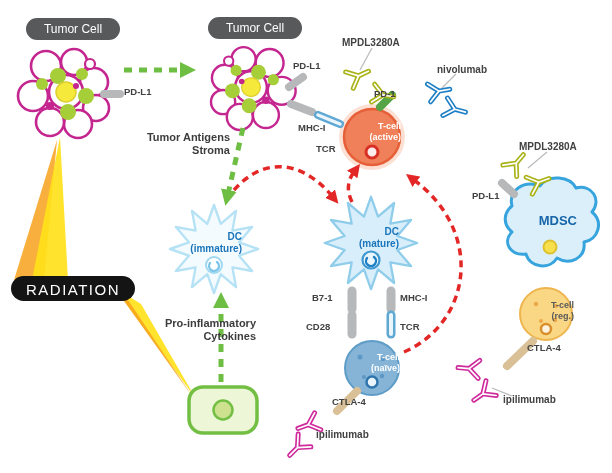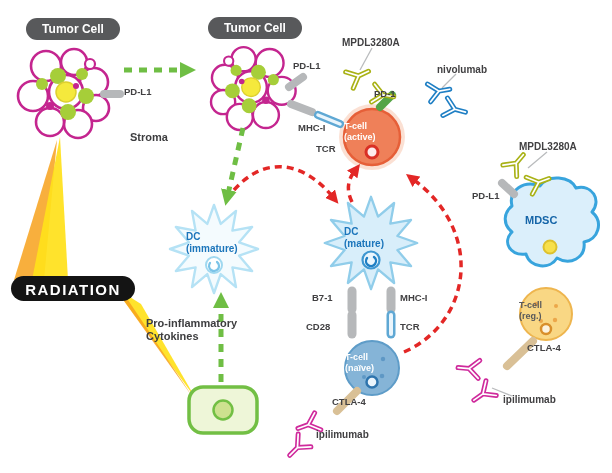--- a/index.html
+++ b/index.html
@@ -2,28 +2,28 @@
 <html><head>
 <meta charset="utf-8">
 <style>
   *{margin:0;padding:0;box-sizing:border-box}
   html,body{background:#fff}
   body{font-family:"Liberation Sans",sans-serif;}
   .canvas{position:relative;width:612px;height:473px;background:#ffffff;overflow:hidden}
   .canvas svg{position:absolute;left:0;top:0}
   .lbl{position:absolute;font-weight:bold;color:#414042;white-space:nowrap;font-size:9.5px;line-height:1.1}
   .drug{font-size:10px}
-  .two{text-align:left;line-height:1.18}
+  .two{text-align:right;line-height:1.18}
   .two span{display:block}
   .cell-white{color:#ffffff;font-size:9px;font-weight:bold}
   .cell-dark{color:#58595b;font-size:9px;font-weight:bold}
   .cell-blue{color:#1b75bb;font-size:10px;font-weight:bold}
   .ann{font-size:11px;color:#3d3d3f}
-  .mdsc-txt{font-size:11px;color:#1565a8;text-align:left}
-  .pill{position:absolute;color:#fff;font-weight:bold;text-align:center;border-radius:12px}
+  .mdsc-txt{font-size:13px;color:#1565a8;text-align:right}
+  .pill{position:absolute;color:#fff;font-weight:normal;text-align:center;border-radius:12px}
   .pill-gray{background:#58595b;font-size:12px;height:22px;line-height:22px;border-radius:11px}
   .pill-black{background:#141414;font-size:15px;height:25px;line-height:27px;border-radius:14px;letter-spacing:1.5px}
   .pill-green{background:#55b04b;font-size:10.5px;height:20px;line-height:20px;border-radius:10px}
   
   .tc{fill:#fff;stroke:#c4258f;stroke-width:2.6}
   .tg{fill:#a6ce39}
   .ty{fill:#f5e93c;stroke:#ddcf2f;stroke-width:1.5}
   .tm{fill:#c4258f}
   .tr{fill:#fff;stroke:#c4258f;stroke-width:2.2}
   .dcim{fill:#f4fbfe;stroke:#b5e2f5;stroke-width:2.4;stroke-linejoin:round}
@@ -179,20 +179,21 @@
 
 <div class="lbl" style="left:124px;top:87px">PD-L1</div>
 <div class="lbl" style="left:293px;top:61px">PD-L1</div>
 <div class="lbl drug" style="left:342px;top:37px">MPDL3280A</div>
 <div class="lbl drug" style="left:437px;top:64px">nivolumab</div>
 <div class="lbl" style="left:374px;top:89px">PD-1</div>
 <div class="lbl" style="left:298px;top:123px">MHC-I</div>
 <div class="lbl" style="left:316px;top:144px">TCR</div>
 
 <div class="lbl two ann" style="left:130px;top:131px;width:100px">
+  <span>Tumor Antigens</span>
   <span>Stroma</span>
 </div>
 
 <div class="lbl drug" style="left:519px;top:141px">MPDL3280A</div>
 <div class="lbl" style="left:472px;top:191px">PD-L1</div>
 <div class="lbl mdsc-txt" style="left:525px;top:214px;width:52px">MDSC</div>
 
 <div class="lbl two cell-white" style="left:344px;top:121px;width:57px">
   <span>T-cell</span>
   <span>(active)</span>

